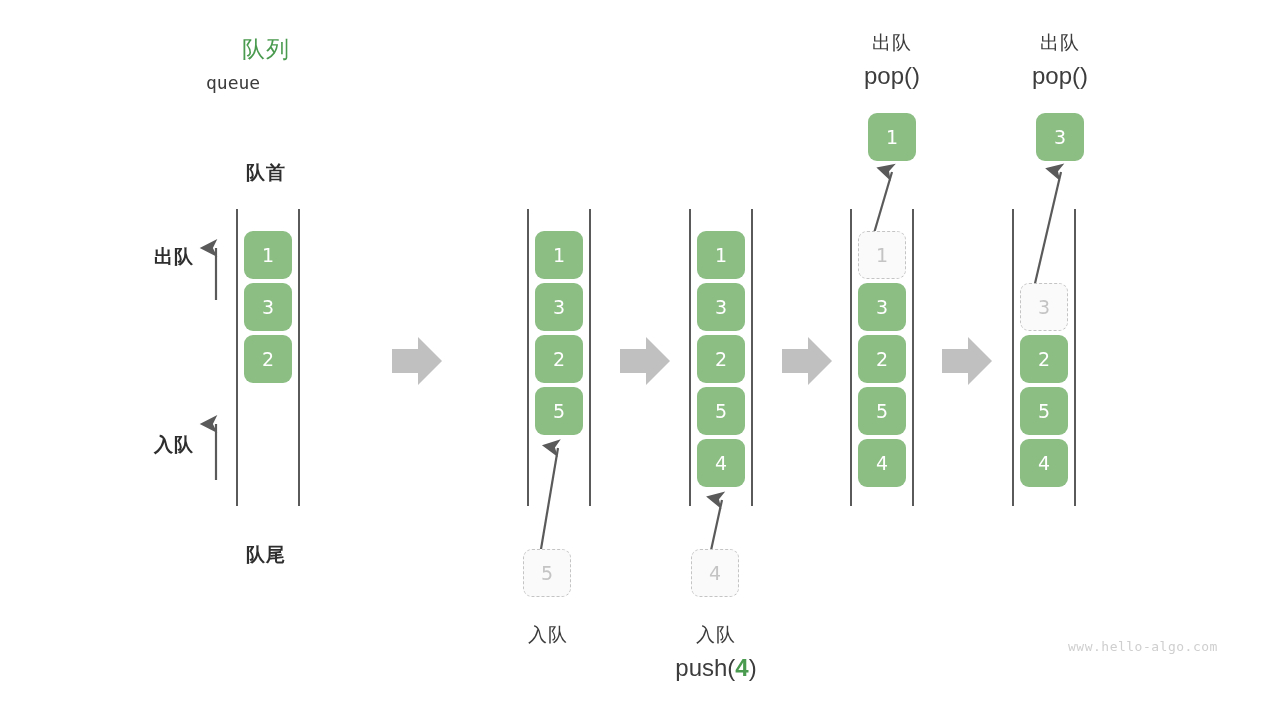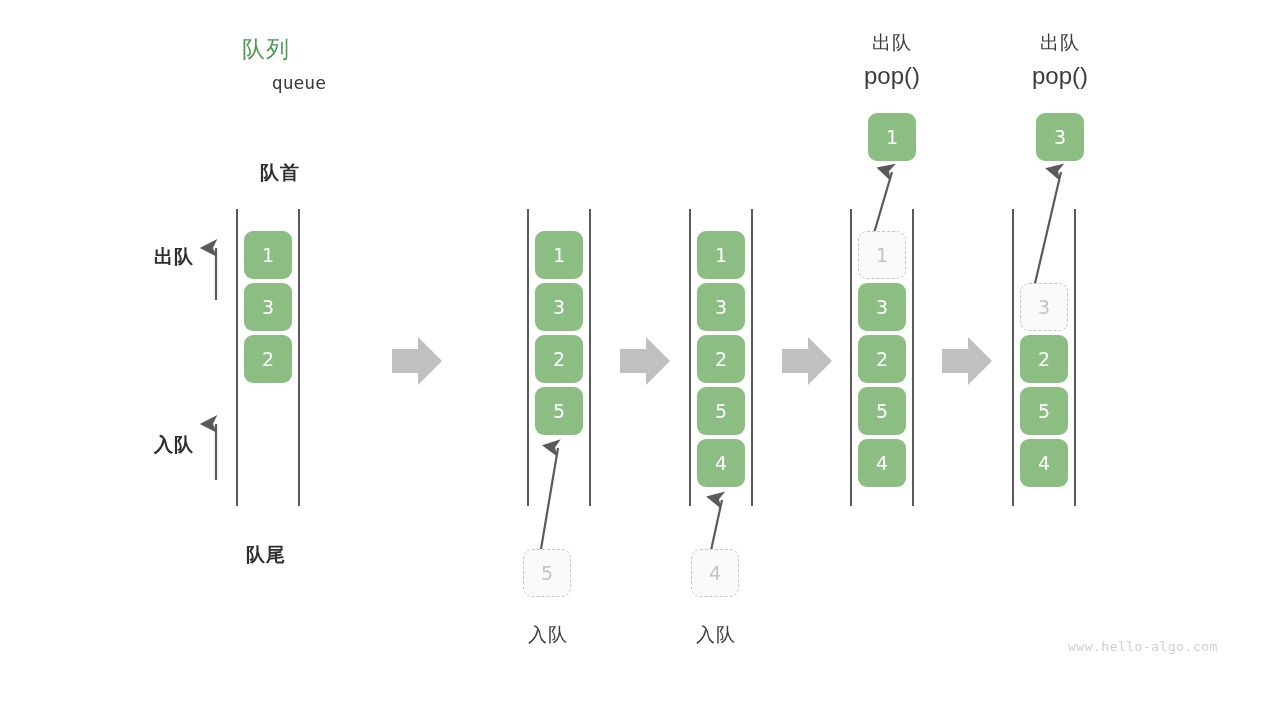--- a/index.html
+++ b/index.html
@@ -36,21 +36,21 @@
     font-size: 23px;
     color: #4a9a4f;
     letter-spacing: 1px;
     text-align: center;
     white-space: nowrap;
   }
   .title-en {
     font-family: "DejaVu Sans Mono", monospace;
     font-size: 18px;
     color: #3c3c3c;
-    text-align: right;
+    text-align: left;
     white-space: nowrap;
   }
   .side-label {
     font-family: "DejaVu Sans", sans-serif;
     font-weight: bold;
     font-size: 19px;
     color: #2e2e2e;
     letter-spacing: 1px;
     white-space: nowrap;
     text-align: center;
@@ -163,21 +163,21 @@
       <path d="M782 349 H808 V337 L832 361 L808 385 V373 H782 Z" fill="#c0c0c0"></path>
     </g>
     <g>
       <path d="M942 349 H968 V337 L992 361 L968 385 V373 H942 Z" fill="#c0c0c0"></path>
     </g>
   </svg>
 
   <div class="abs title-cn" style="left:206px; top:34px; width:120px;">队列</div>
   <div class="abs title-en" style="left:206px; top:72px; width:120px;">queue</div>
 
-  <div class="abs side-label" style="left:220px; top:160px; width:120px;">队首</div>
+  <div class="abs side-label" style="left:206px; top:160px; width:120px;">队首</div>
   <div class="abs side-label" style="left:206px; top:542px; width:120px;">队尾</div>
 
   <div class="abs side-label" style="left:144px; top:244px; width:60px;">出队</div>
   <div class="abs side-label" style="left:144px; top:432px; width:60px;">入队</div>
 
   <div class="abs">
     <div class="rail" style="left:236px; top:209px; height:297px;"></div>
     <div class="rail" style="left:298px; top:209px; height:297px;"></div>
     <div class="cell filled" style="left:244px; top:231px;">1</div>
     <div class="cell filled" style="left:244px; top:283px;">3</div>
@@ -201,20 +201,21 @@
     <div class="rail" style="left:689px; top:209px; height:297px;"></div>
     <div class="rail" style="left:751px; top:209px; height:297px;"></div>
     <div class="cell filled" style="left:697px; top:231px;">1</div>
     <div class="cell filled" style="left:697px; top:283px;">3</div>
     <div class="cell filled" style="left:697px; top:335px;">2</div>
     <div class="cell filled" style="left:697px; top:387px;">5</div>
     <div class="cell filled" style="left:697px; top:439px;">4</div>
     <div class="cell ghost" style="left:691px; top:549px;">4</div>
     <div class="abs op-label" style="left:636px; top:620px; width:160px;">
       <span class="cn">入队</span>
+      <span class="code"><span>push(</span><span class="num">4</span><span>)</span></span>
     </div>
   </div>
 
   <div class="abs">
     <div class="rail" style="left:850px; top:209px; height:297px;"></div>
     <div class="rail" style="left:912px; top:209px; height:297px;"></div>
     <div class="cell ghost" style="left:858px; top:231px;">1</div>
     <div class="cell filled" style="left:858px; top:283px;">3</div>
     <div class="cell filled" style="left:858px; top:335px;">2</div>
     <div class="cell filled" style="left:858px; top:387px;">5</div>

